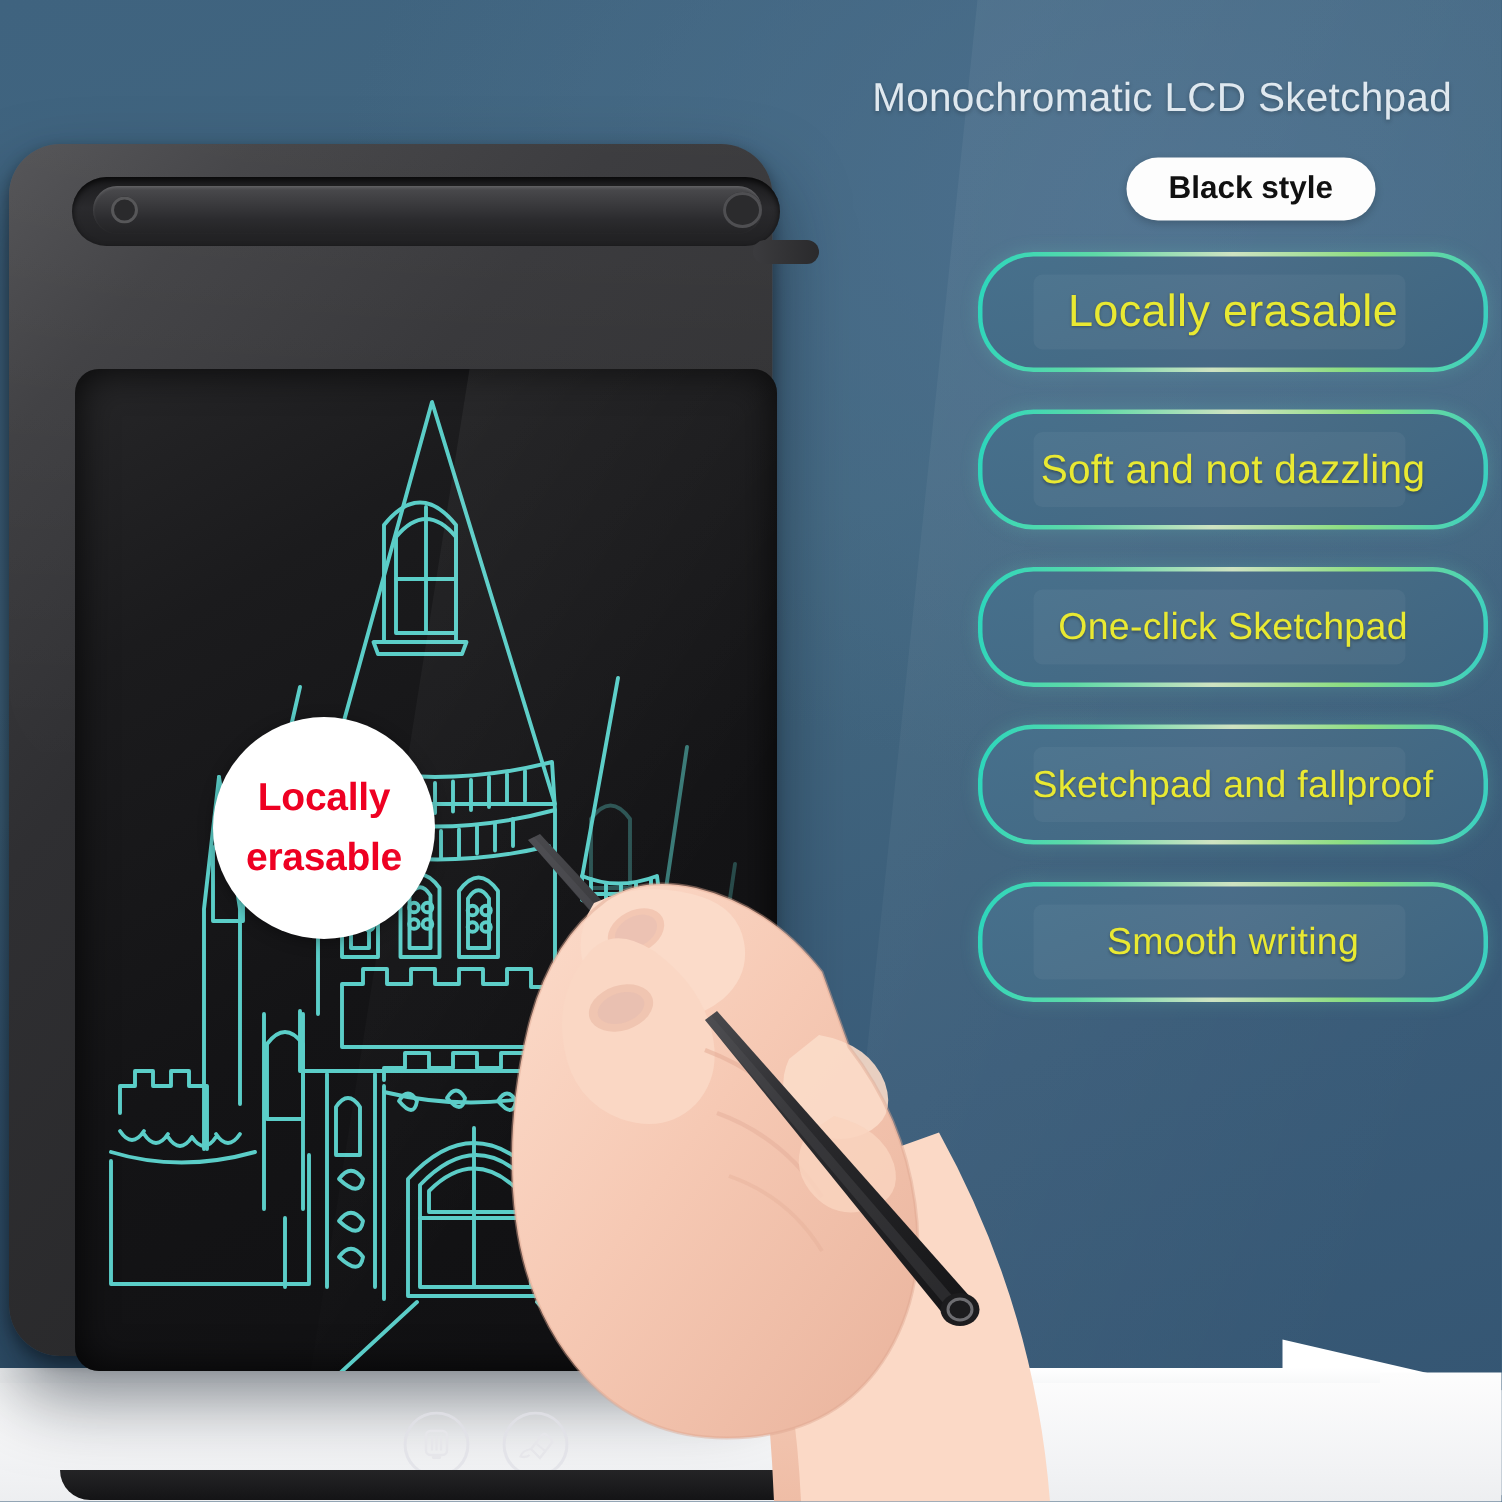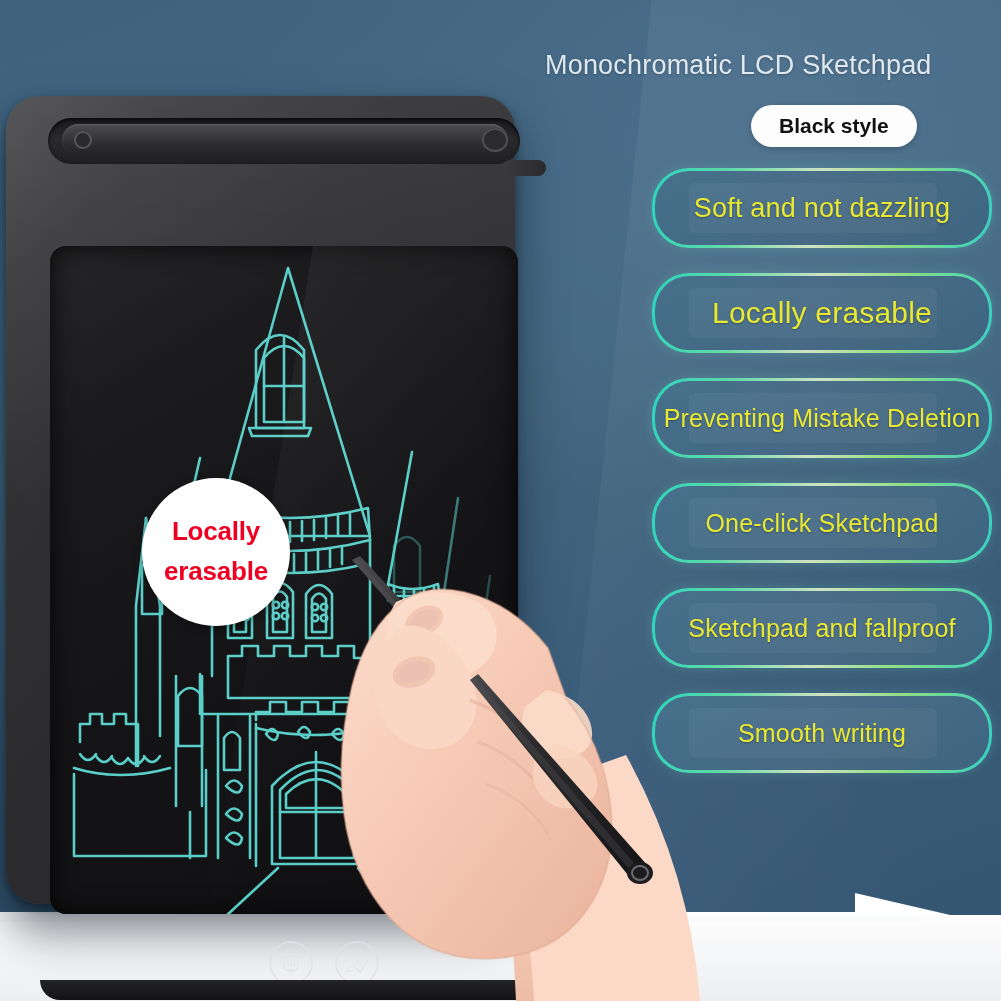--- a/index.html
+++ b/index.html
@@ -119,22 +119,22 @@
     display:flex;align-items:center;justify-content:center;
     background:rgba(255,255,255,.015);
   }
   .ctrl-btn svg{display:block;}
 
   
   .hand-layer{position:absolute;left:0;top:0;width:1001px;height:1001px;pointer-events:none;}
 
   
   .title{
-    position:absolute;left:545px;top:50px;width:440px;
-    text-align:left;color:#dfe8ef;font-size:27px;letter-spacing:.2px;
+    position:absolute;left:528px;top:50px;width:440px;
+    text-align:right;color:#dfe8ef;font-size:27px;letter-spacing:.2px;
     text-shadow:0 1px 3px rgba(0,0,0,.25);
   }
   .style-badge{
     position:absolute;left:751px;top:105px;
     background:#fdfdfd;border-radius:22px;
     padding:9px 28px;color:#111;font-size:21px;font-weight:bold;
     box-shadow:0 2px 6px rgba(0,0,0,.2);
   }
   .pill-list{position:absolute;left:652px;top:168px;width:340px;}
   .pill{
@@ -372,38 +372,32 @@
     <path d="M470 680 L478 674 L648 866 L632 880 Z" fill="url(#penG)"></path>
     <path d="M470 680 L474 677 L641 871 L635 876 Z" fill="#5a5a5e" opacity=".3"></path>
     <ellipse cx="640" cy="873" rx="13" ry="11" fill="#1c1c1e"></ellipse>
     <ellipse cx="640" cy="873" rx="8" ry="7" fill="none" stroke="#6d6d71" stroke-width="2"></ellipse>
   </svg>
 
   <div class="title">Monochromatic LCD Sketchpad</div>
   <div class="style-badge">Black style</div>
 
   <div class="pill-list">
+    <div class="pill big">
+      <div class="pill-inner">
+          <div class="pill-sheen"></div>
+        </div>
+      <div class="pill-label">Locally erasable</div>
+    </div>
     <div class="pill med">
       <div class="pill-inner">
           <div class="pill-sheen"></div>
         </div>
       <div class="pill-label">Soft and not dazzling</div>
     </div>
-    <div class="pill big">
-      <div class="pill-inner">
-          <div class="pill-sheen"></div>
-        </div>
-      <div class="pill-label">Locally erasable</div>
-    </div>
-    <div class="pill">
-      <div class="pill-inner">
-          <div class="pill-sheen"></div>
-        </div>
-      <div class="pill-label">Preventing Mistake Deletion</div>
-    </div>
     <div class="pill">
       <div class="pill-inner">
           <div class="pill-sheen"></div>
         </div>
       <div class="pill-label">One-click Sketchpad</div>
     </div>
     <div class="pill">
       <div class="pill-inner">
           <div class="pill-sheen"></div>
         </div>

